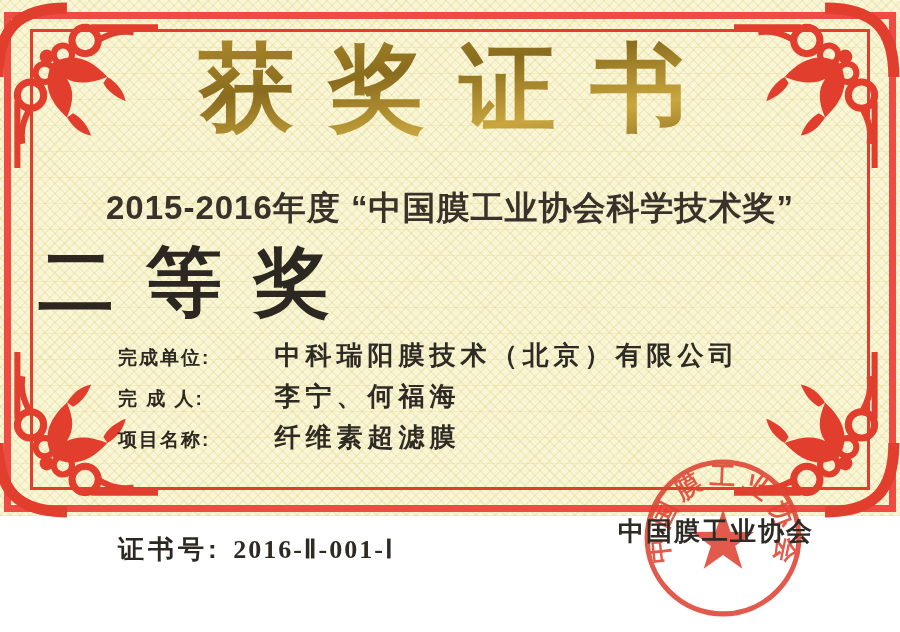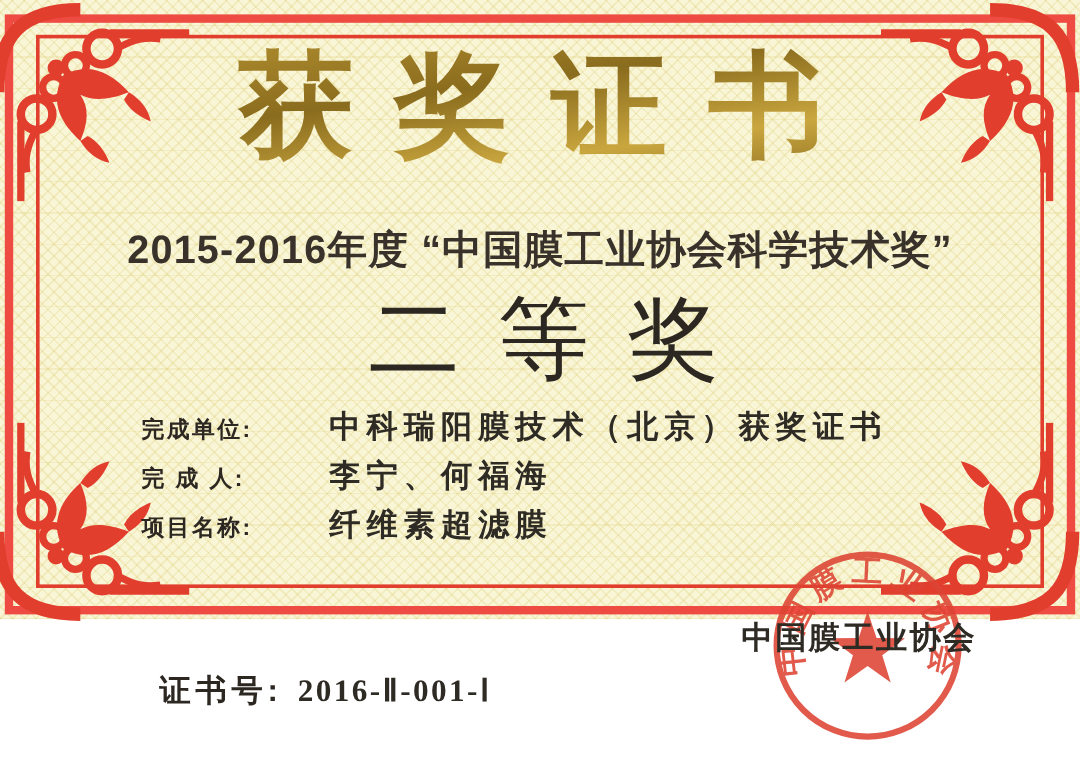--- a/index.html
+++ b/index.html
@@ -44,33 +44,33 @@
       -webkit-background-clip:text;background-clip:text;color:transparent;
     }
   }
   .award-line{
     position:absolute;left:0;top:186px;width:100%;
     text-align:center;font-size:33px;font-weight:700;
     color:#38322b;letter-spacing:1px;
   }
   .prize{
     position:absolute;left:0;top:232px;width:100%;
-    text-align:center;
+    text-align:left;
     font-family:"Liberation Serif",serif;
-    font-size:76px;font-weight:400;color:#2c2721;
+    font-size:76px;font-weight:700;color:#2c2721;
     letter-spacing:.42em;padding-left:.5em;box-sizing:border-box;
   }
   .fields{position:absolute;left:118px;top:338px;}
   .field-row{height:41px;white-space:nowrap;}
   .flabel{
     display:inline-block;width:152px;
     font-size:19px;font-weight:700;color:#2c2721;letter-spacing:2px;
   }
   .fvalue{font-size:26px;font-weight:600;color:#2e2a24;letter-spacing:5px;}
-  .certno{position:absolute;left:118px;top:558px;white-space:nowrap;margin-left:15px;}
+  .certno{position:absolute;left:118px;top:532px;white-space:nowrap;}
   .certno .clabel{font-size:26px;font-weight:700;color:#2c2721;letter-spacing:4px;}
   .certno .cnumber{
     font-family:"Liberation Serif",serif;
     font-size:26px;font-weight:700;color:#2e2a24;letter-spacing:2px;margin-left:8px;
   }
   .issuer-block{
     position:absolute;left:588px;top:514px;width:256px;
     text-align:center;z-index:2;
   }
   .issuer-name{font-size:26px;font-weight:600;color:#2e2a24;letter-spacing:2px;line-height:34px;}
@@ -124,21 +124,21 @@
 
   <h1 class="title">获奖证书</h1>
 
   <div class="award-line">2015-2016年度 “中国膜工业协会科学技术奖”</div>
 
   <div class="prize">二等奖</div>
 
   <div class="fields">
     <div class="field-row">
       <span class="flabel">完成单位:</span>
-      <span class="fvalue">中科瑞阳膜技术（北京）获奖证书</span>
+      <span class="fvalue">中科瑞阳膜技术（北京）有限公司</span>
     </div>
     <div class="field-row">
       <span class="flabel">完 成 人:</span>
       <span class="fvalue">李宁、何福海</span>
     </div>
     <div class="field-row">
       <span class="flabel">项目名称:</span>
       <span class="fvalue">纤维素超滤膜</span>
     </div>
   </div>

